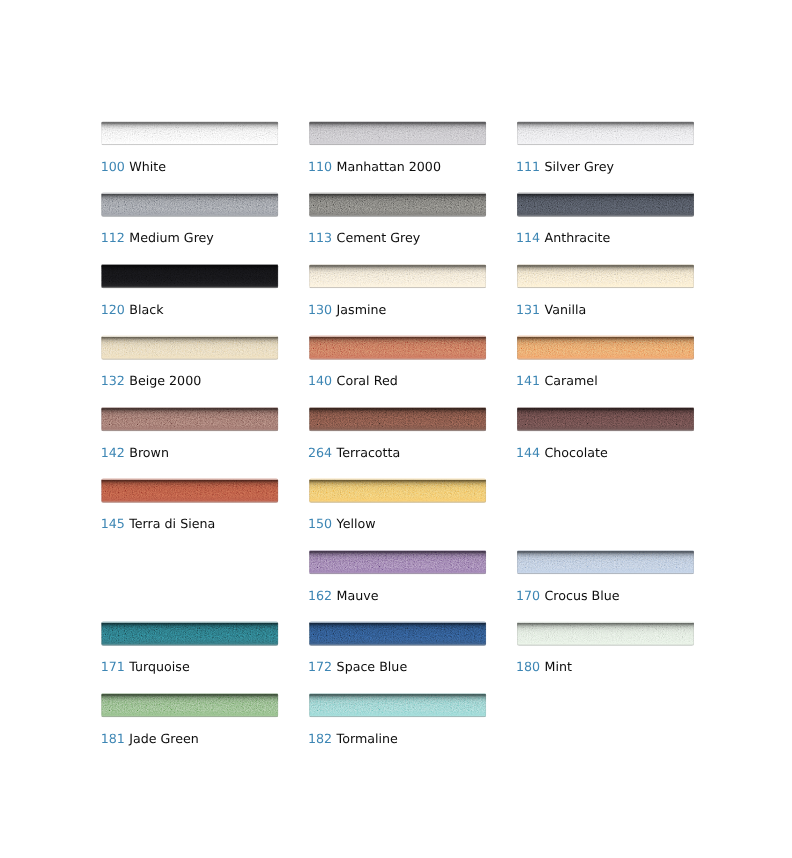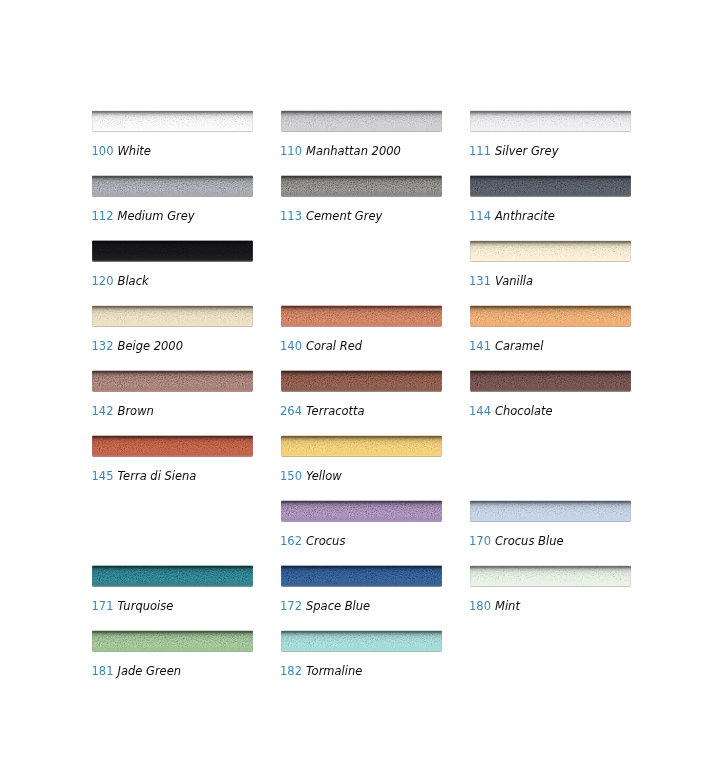--- a/index.html
+++ b/index.html
@@ -44,21 +44,21 @@
         rgba(0,0,0,.65) 17px, rgba(0,0,0,.25) 19.8px, rgba(0,0,0,0) 21.6px);
       mask-image:linear-gradient(to bottom,
         rgba(0,0,0,0) 0px, rgba(0,0,0,.45) 1px, rgba(0,0,0,1) 3px, rgba(0,0,0,.95) 12px,
         rgba(0,0,0,.65) 17px, rgba(0,0,0,.25) 19.8px, rgba(0,0,0,0) 21.6px);}
   .stick .edge{position:absolute;left:0;right:0;bottom:0;height:0.9px;
       background:rgba(150,150,150,.42);}
   .stick .outline{position:absolute;inset:0;border-radius:2px;
       box-shadow:inset 0 0 0 0.6px rgba(140,140,140,.30);}
   .label{position:absolute;left:0;top:34px;font-size:11.5px;white-space:nowrap;line-height:12px;}
   .num{color:#3d86b4;position:absolute;left:-0.5px;top:0;}
-  .nm{color:#0d0d0d;position:absolute;left:25.5px;top:0;font-style:italic;}
+  .nm{color:#0d0d0d;position:absolute;left:25.5px;top:0;}
   svg.defs{position:absolute;width:0;height:0;}
 </style>
 </head>
 <body>
 
 <svg class="defs">
   <filter id="grainf2" x="0" y="0" width="100%" height="100%">
     <feTurbulence type="fractalNoise" baseFrequency="1.05" numOctaves="2" seed="13" result="n"></feTurbulence>
     <feColorMatrix type="saturate" values="0"></feColorMatrix>
     <feComponentTransfer>
@@ -172,20 +172,34 @@
       <div class="grain2"></div>
       <div class="shade"></div>
       <div class="edge"></div>
       <div class="outline"></div>
     </div>
     <div class="label">
         <span class="num">120</span>
         <span class="nm">Black</span>
       </div>
   </div>
+  <div class="swatch-cell" style="left:280.5px;top:240.5px">
+    <div class="stick">
+      <div class="base" style="background: rgb(254, 244, 222);"></div>
+      <div class="grain"></div>
+      <div class="grain2"></div>
+      <div class="shade"></div>
+      <div class="edge"></div>
+      <div class="outline"></div>
+    </div>
+    <div class="label">
+        <span class="num">130</span>
+        <span class="nm">Jasmine</span>
+      </div>
+  </div>
   <div class="swatch-cell" style="left:469.5px;top:240.5px">
     <div class="stick">
       <div class="base" style="background: rgb(255, 242, 211);"></div>
       <div class="grain"></div>
       <div class="grain2"></div>
       <div class="shade"></div>
       <div class="edge"></div>
       <div class="outline"></div>
     </div>
     <div class="label">
@@ -309,21 +323,21 @@
     <div class="stick">
       <div class="base" style="background: rgb(153, 123, 175);"></div>
       <div class="grain"></div>
       <div class="grain2"></div>
       <div class="shade"></div>
       <div class="edge"></div>
       <div class="outline"></div>
     </div>
     <div class="label">
         <span class="num">162</span>
-        <span class="nm">Crocus</span>
+        <span class="nm">Mauve</span>
       </div>
   </div>
   <div class="swatch-cell" style="left:469.5px;top:500.5px">
     <div class="stick">
       <div class="base" style="background: rgb(191, 208, 231);"></div>
       <div class="grain"></div>
       <div class="grain2"></div>
       <div class="shade"></div>
       <div class="edge"></div>
       <div class="outline"></div>

